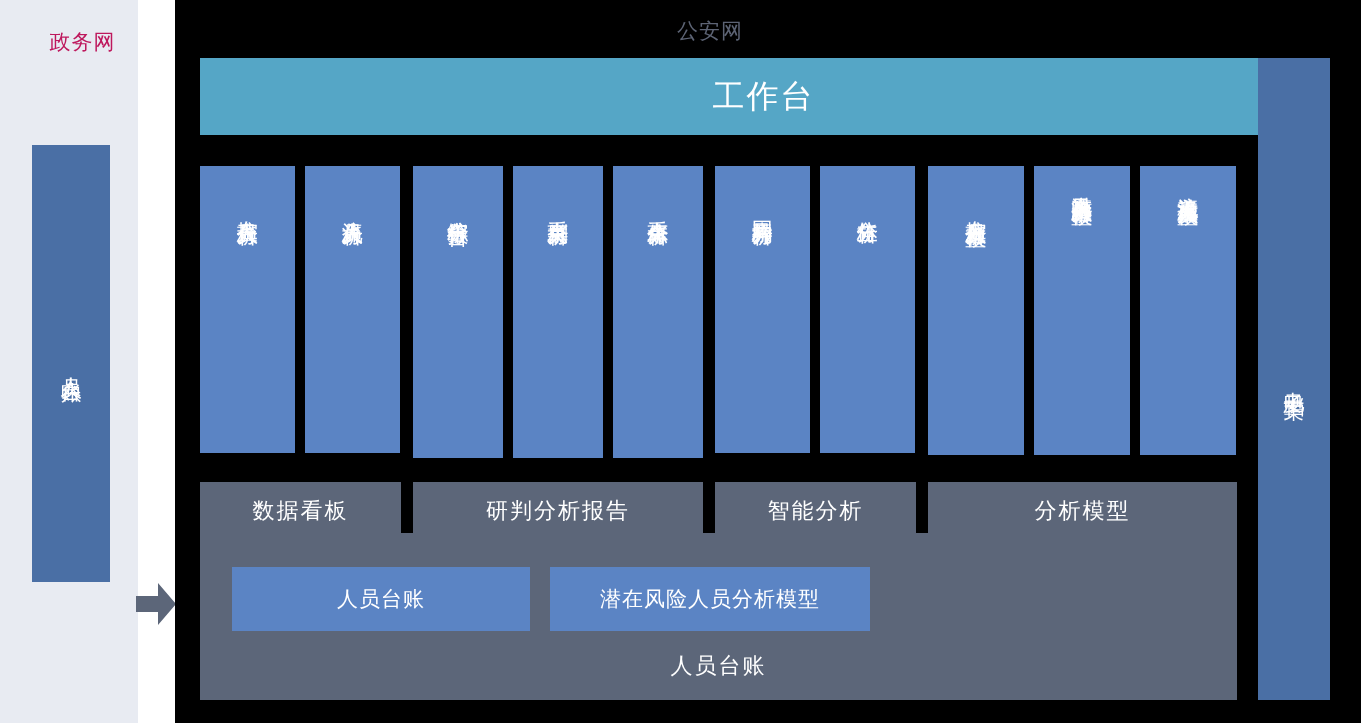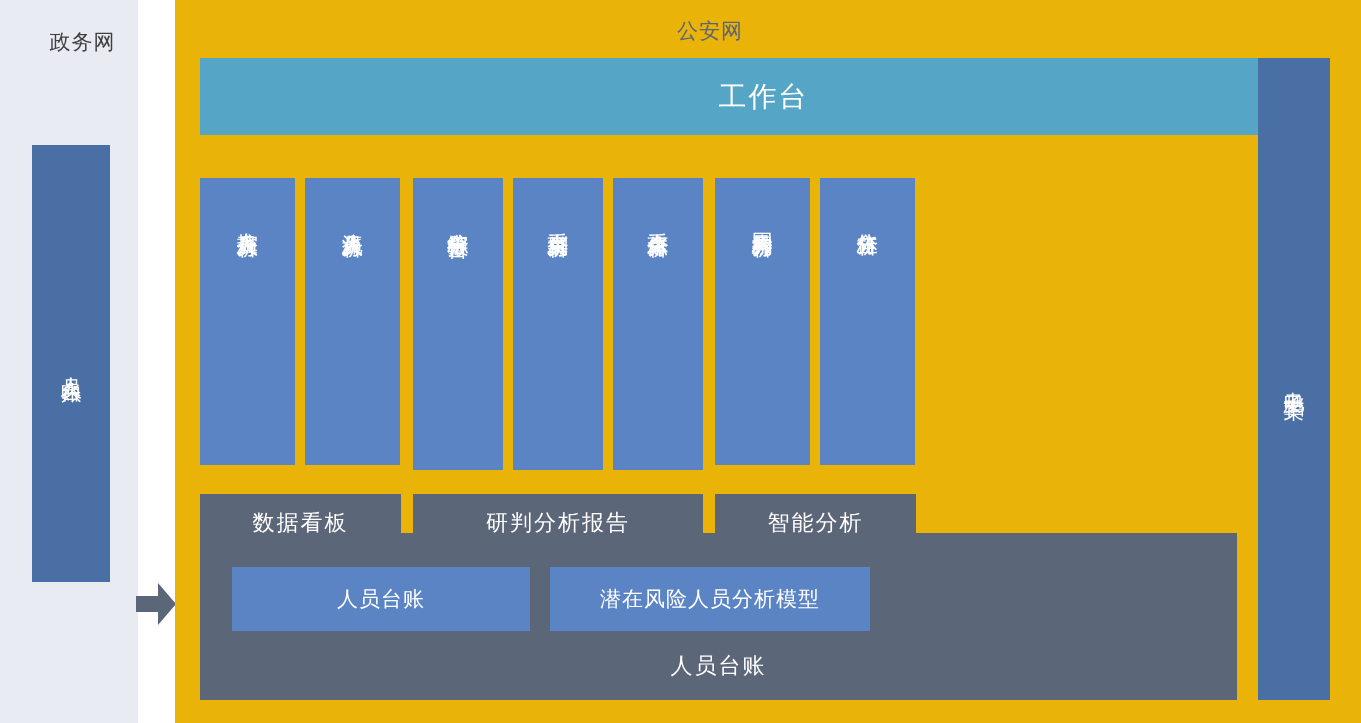--- a/index.html
+++ b/index.html
@@ -21,21 +21,21 @@
     left: 0; top: 0;
     width: 138px; height: 723px;
     background: #e8ebf2;
   }
   #gov-title {
     position: absolute;
     left: 0; top: 28px;
     width: 165px;
     text-align: center;
     font-size: 21px;
-    color: #404040;
+    color: #be185d;
     letter-spacing: 1px;
   }
   #gov-ledger-col {
     position: absolute;
     left: 32px; top: 145px;
     width: 78px; height: 437px;
     background: #4a6fa5;
     color: #ffffff;
     font-size: 21px;
     line-height: 1.24;
@@ -52,55 +52,55 @@
     position: absolute;
     left: 136px; top: 583px;
     width: 40px; height: 42px;
   }
 
   
   #ps-panel {
     position: absolute;
     left: 175px; top: 0;
     width: 1186px; height: 723px;
-    background: #eab308;
+    background: #000000;
   }
   #ps-title {
     position: absolute;
     left: 0; top: 17px;
     width: 1070px;
     text-align: center;
     font-size: 21px;
     color: #5d6475;
     letter-spacing: 1px;
   }
 
   
   #workbench-bar {
     position: absolute;
     left: 25px; top: 58px;
     width: 1127px; height: 77px;
     background: #55a6c6;
     color: #ffffff;
-    font-size: 28px;
+    font-size: 32px;
     letter-spacing: 2px;
     display: flex;
     align-items: center;
     justify-content: center;
   }
 
   
   #module-row {
     position: absolute;
     left: 25px; top: 163px;
     width: 1037px; height: 349px;
   }
   .module-group {
     position: absolute;
-    top: 15px;
+    top: 3px;
     height: 373px;
   }
   .group-cards {
     position: absolute;
     left: 0; top: 0;
     right: 0;
     display: flex;
     gap: 10px;
   }
   .module-card {
@@ -234,20 +234,28 @@
     </div>
 
     <div class="module-group" id="group-intelligence">
       <div class="group-cards">
         <div class="module-card">同素异构分析</div>
         <div class="module-card">立体分析</div>
       </div>
       <div class="group-footer">智能分析</div>
     </div>
 
+    <div class="module-group" id="group-model">
+      <div class="group-cards">
+        <div class="module-card">在控人员分析模型</div>
+        <div class="module-card tall">潜在风险人员分析模型</div>
+        <div class="module-card tall">流入涉稳重点人员模型</div>
+      </div>
+      <div class="group-footer">分析模型</div>
+    </div>
 
   </div>
 
   <div id="ledger-block">
     <div id="ledger-items">
       <div class="ledger-item w1">人员台账</div>
       <div class="ledger-item w3">潜在风险人员分析模型</div>
     </div>
     <div id="ledger-caption">人员台账</div>
   </div>

